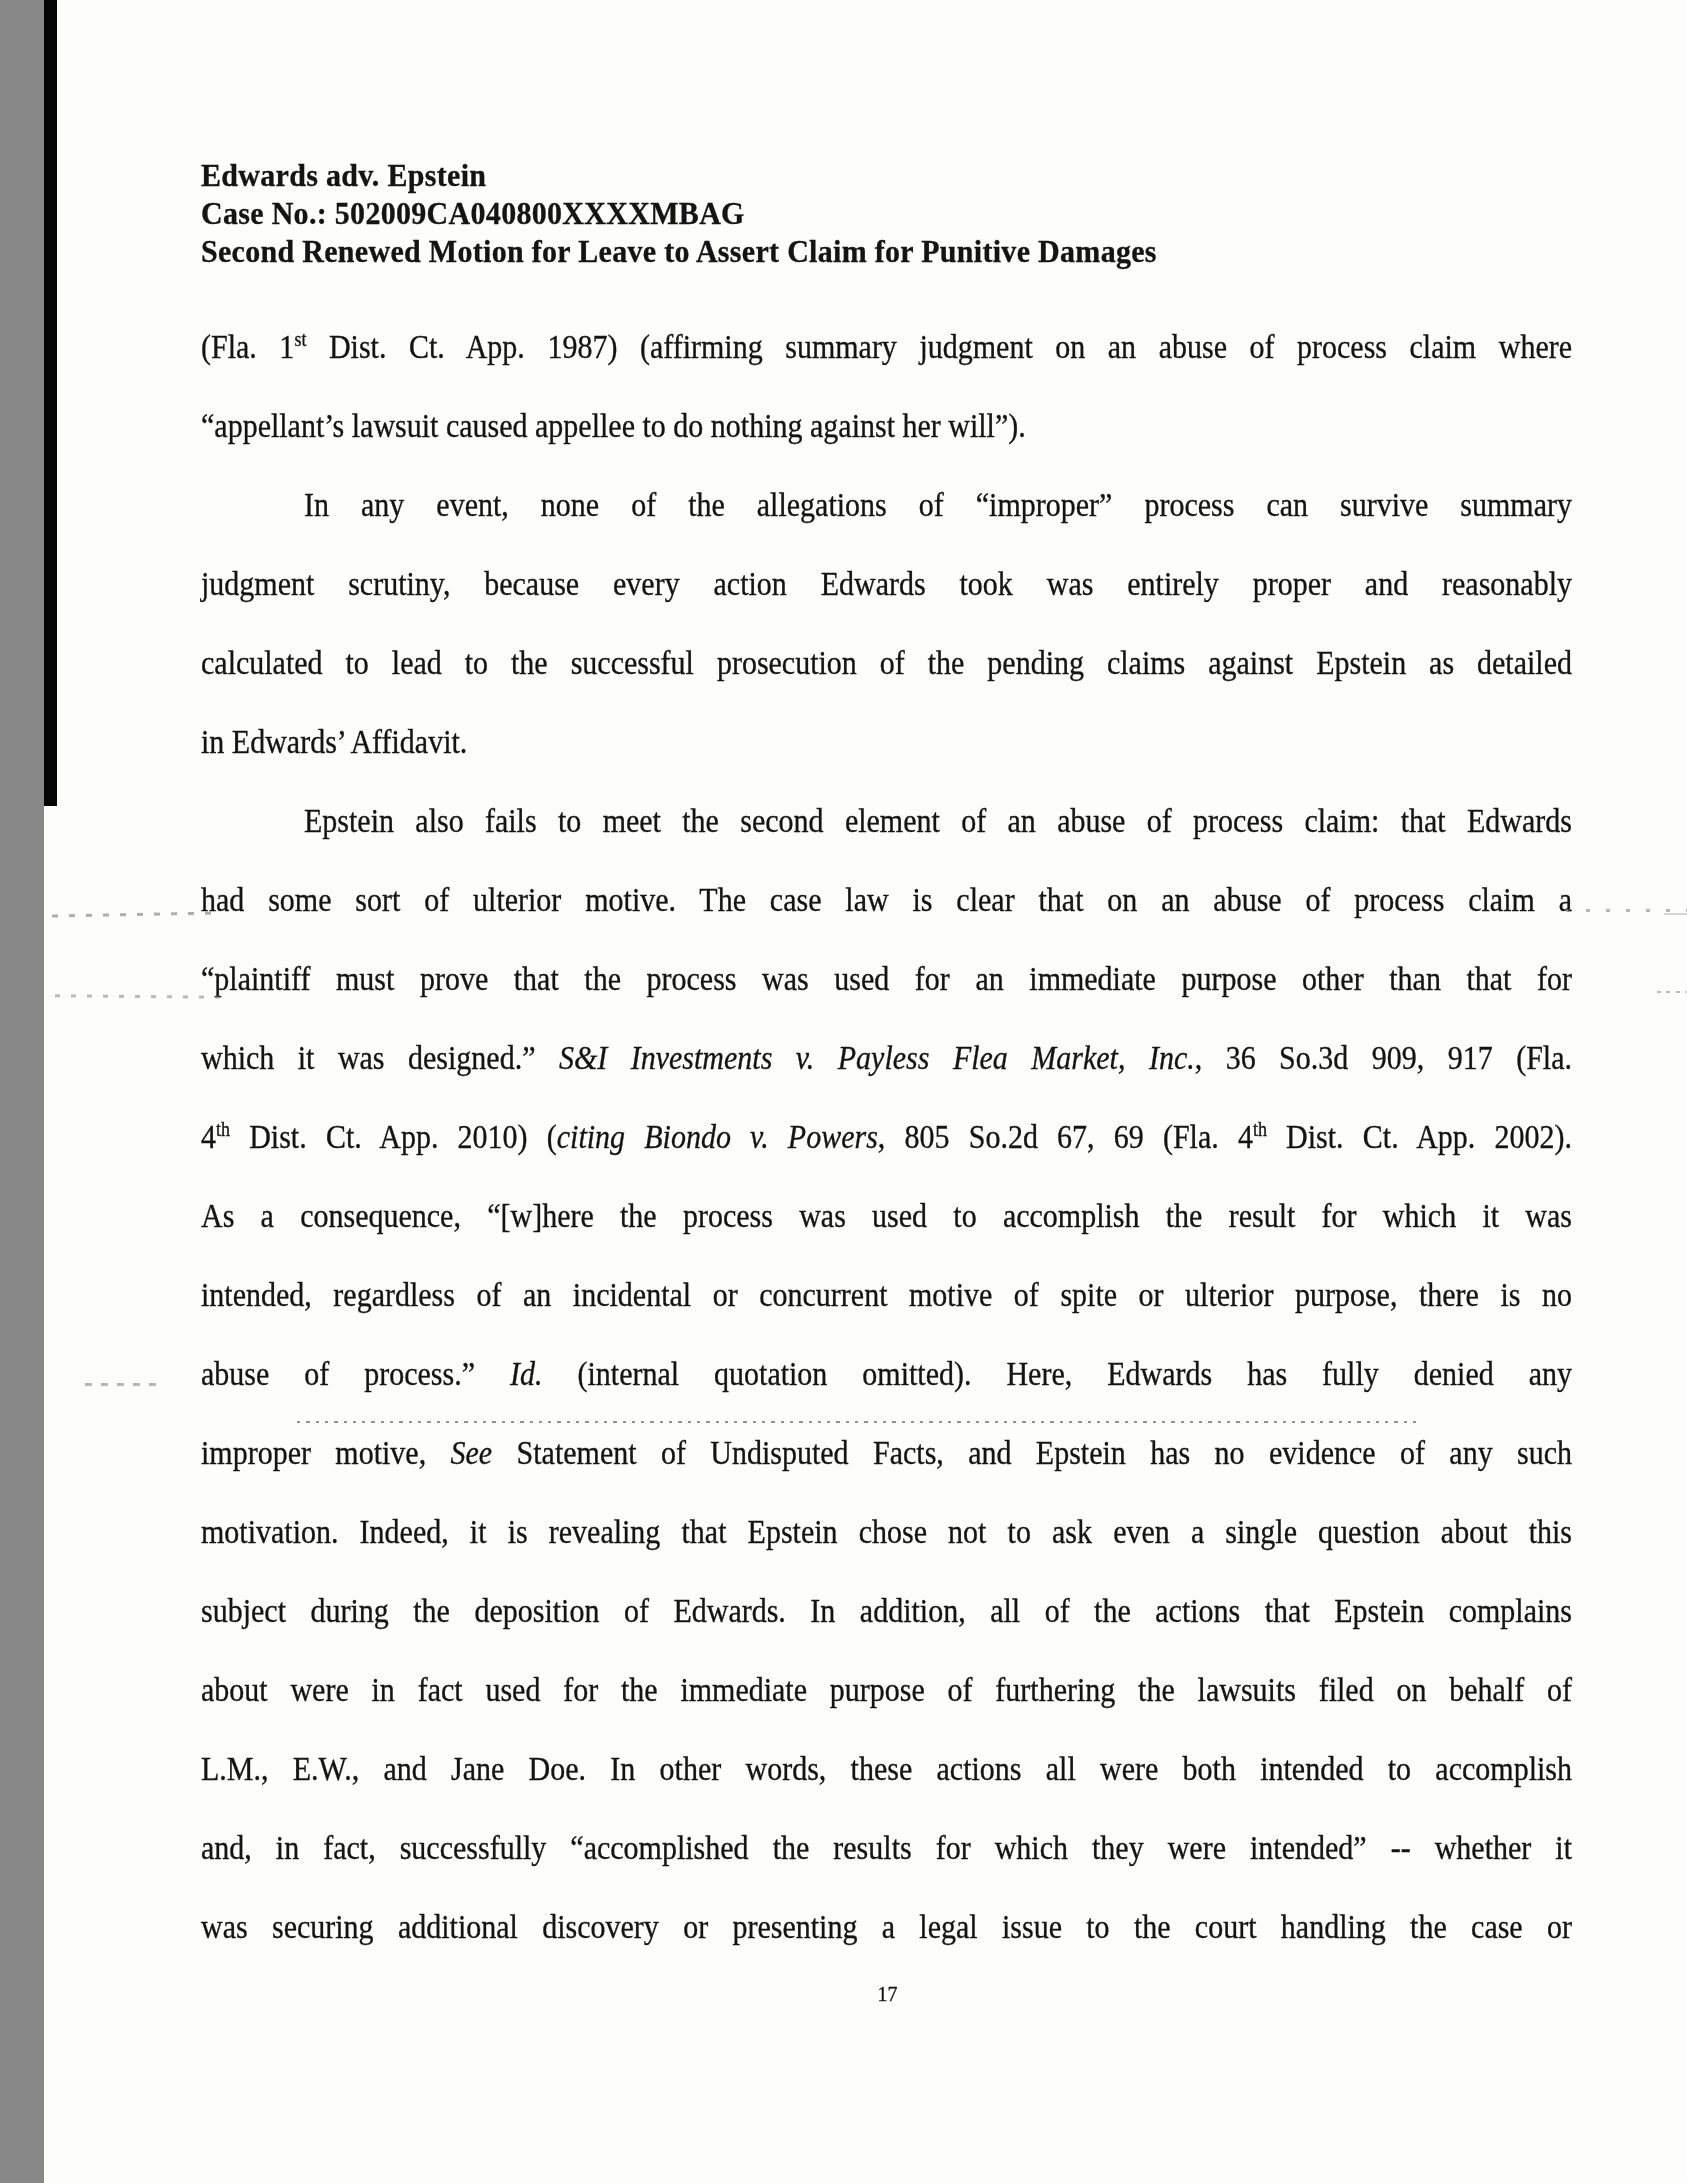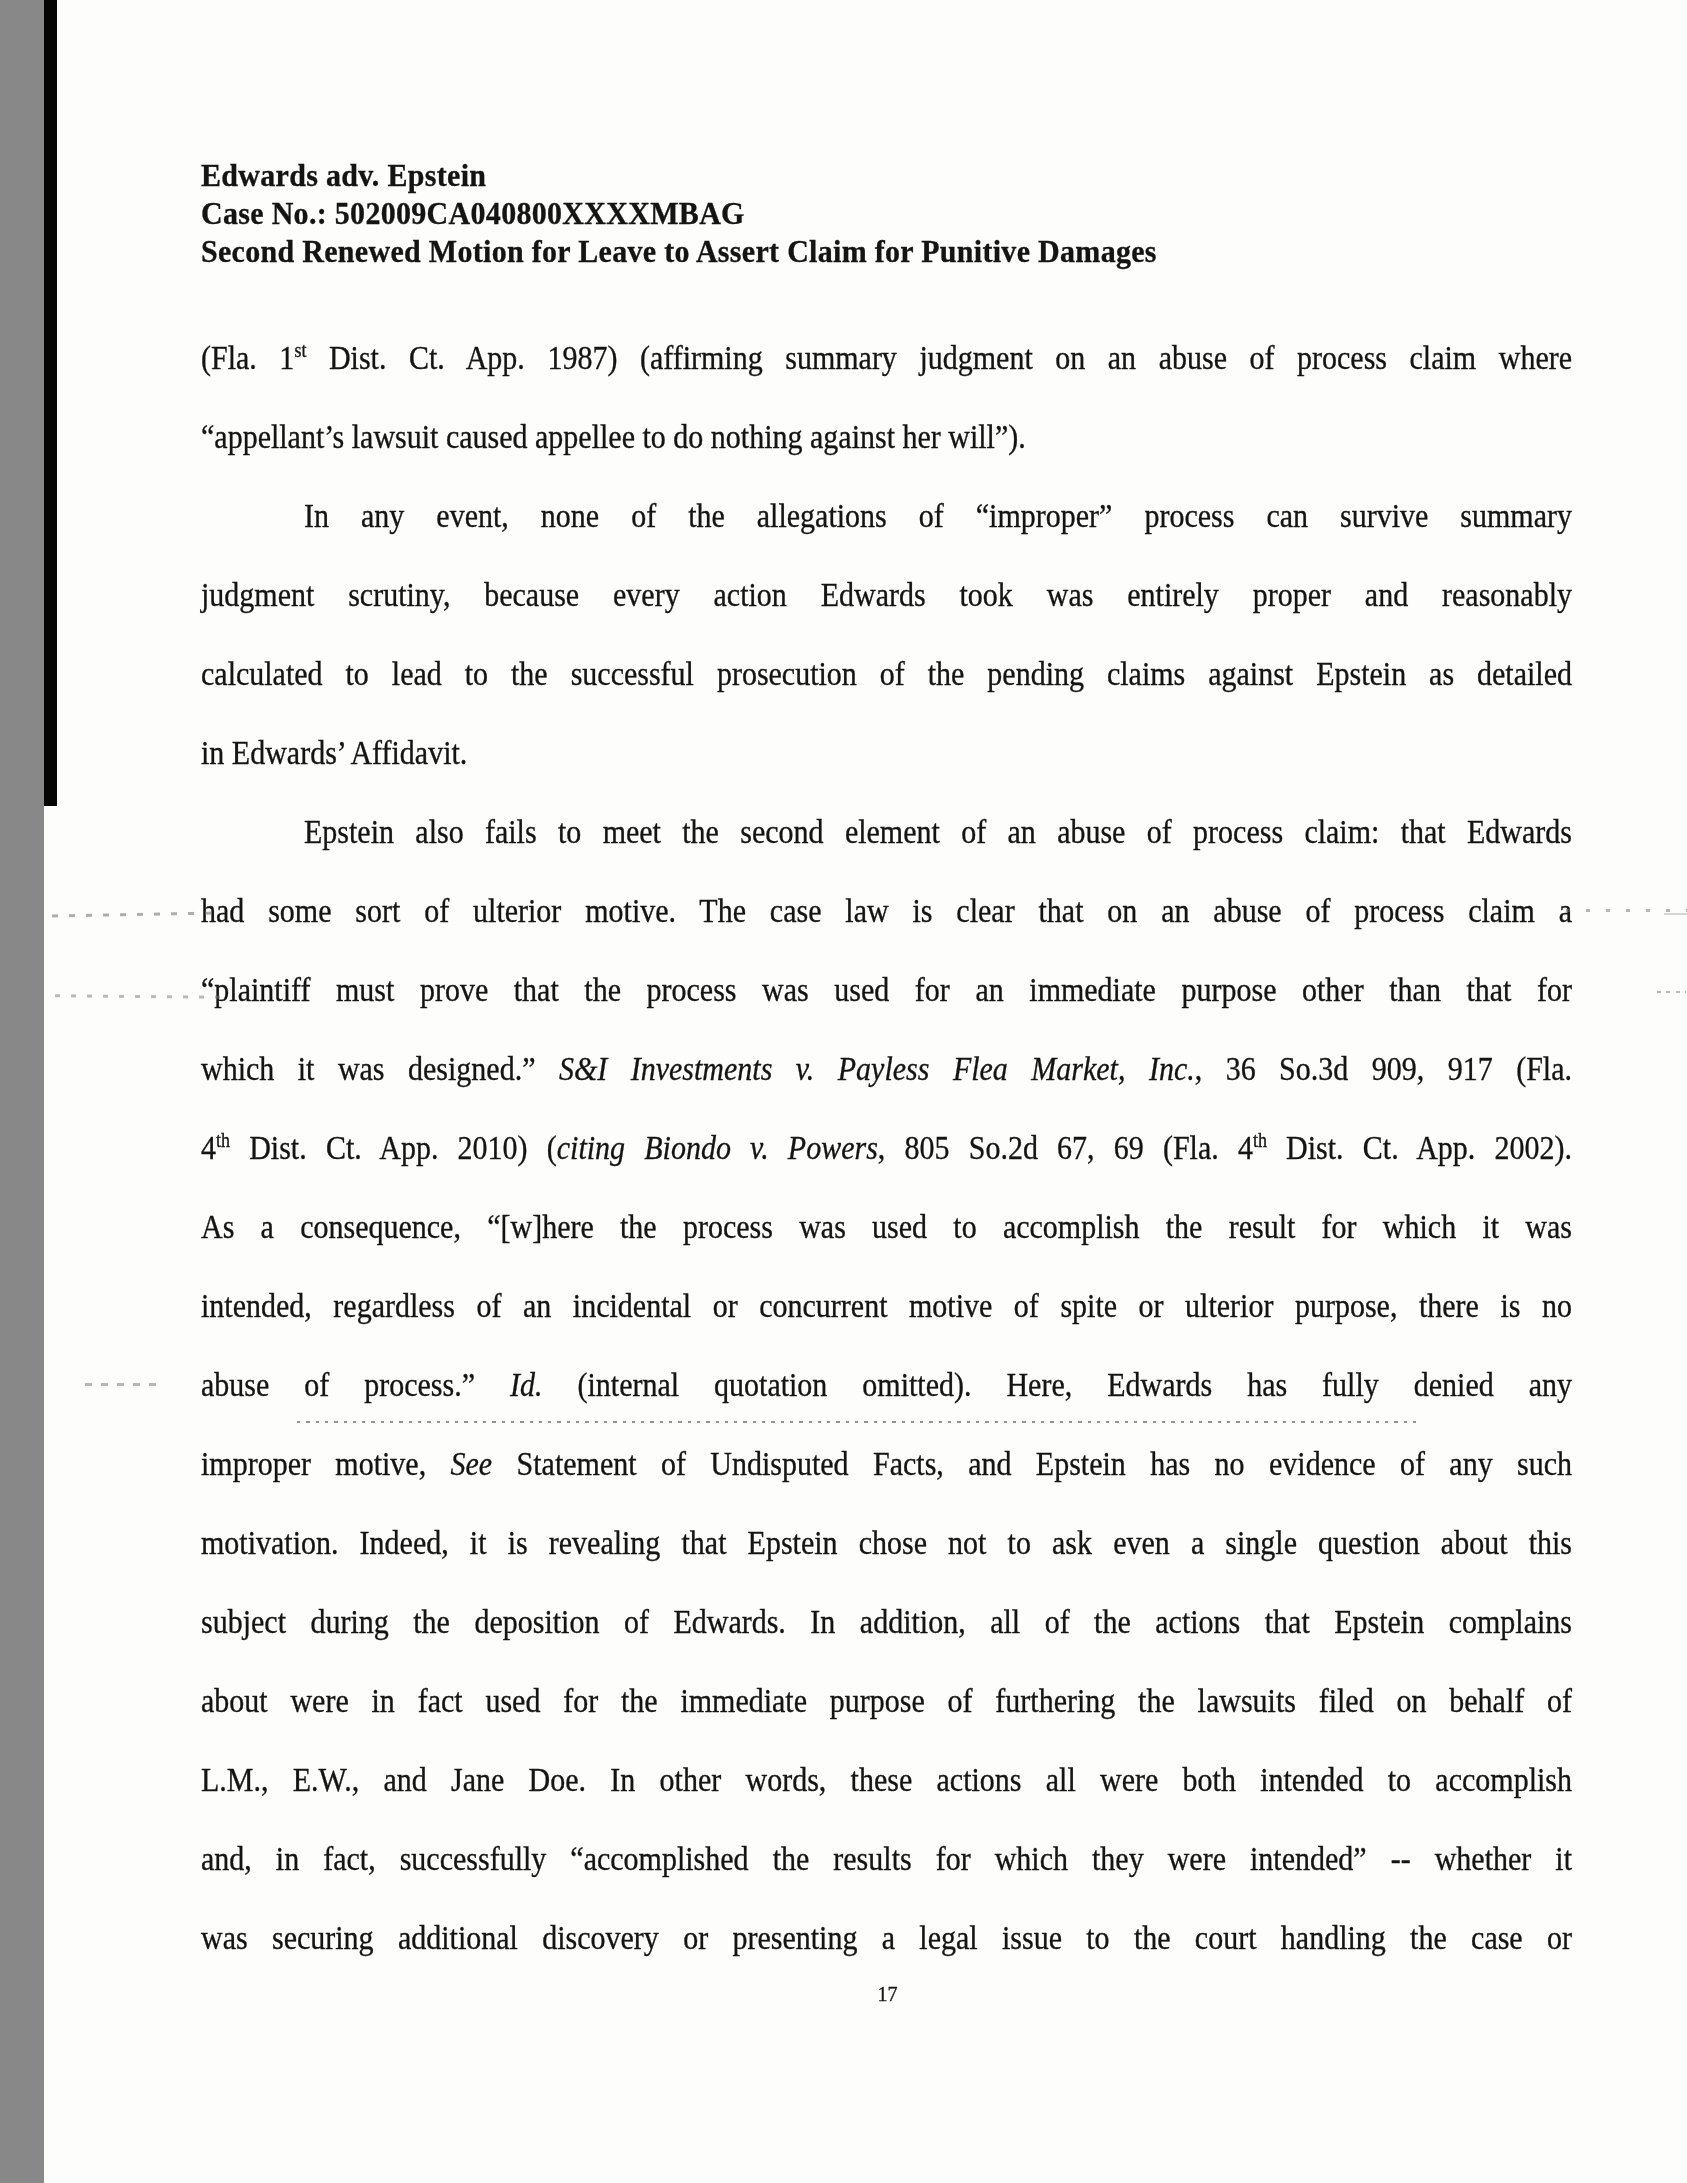--- a/index.html
+++ b/index.html
@@ -18,21 +18,21 @@
     position:absolute;left:0;top:0;width:13.2px;height:806px;
     background:#050505;
   }
   .header{
     position:absolute;left:157px;top:156px;
     font-weight:bold;font-size:30px;line-height:35px;
     letter-spacing:0.3px;
     transform:scaleY(1.08);transform-origin:left top;
   }
   .body{
-    position:absolute;left:157px;top:318px;width:1371px;
+    position:absolute;left:157px;top:307px;width:1371px;
     font-size:30px;
   }
   .line{
     height:79px;line-height:79px;
     text-align:justify;
     text-align-last:justify;
     transform:scaleY(1.12);
     transform-origin:center;
   }
   .line.last{text-align-last:left;}

